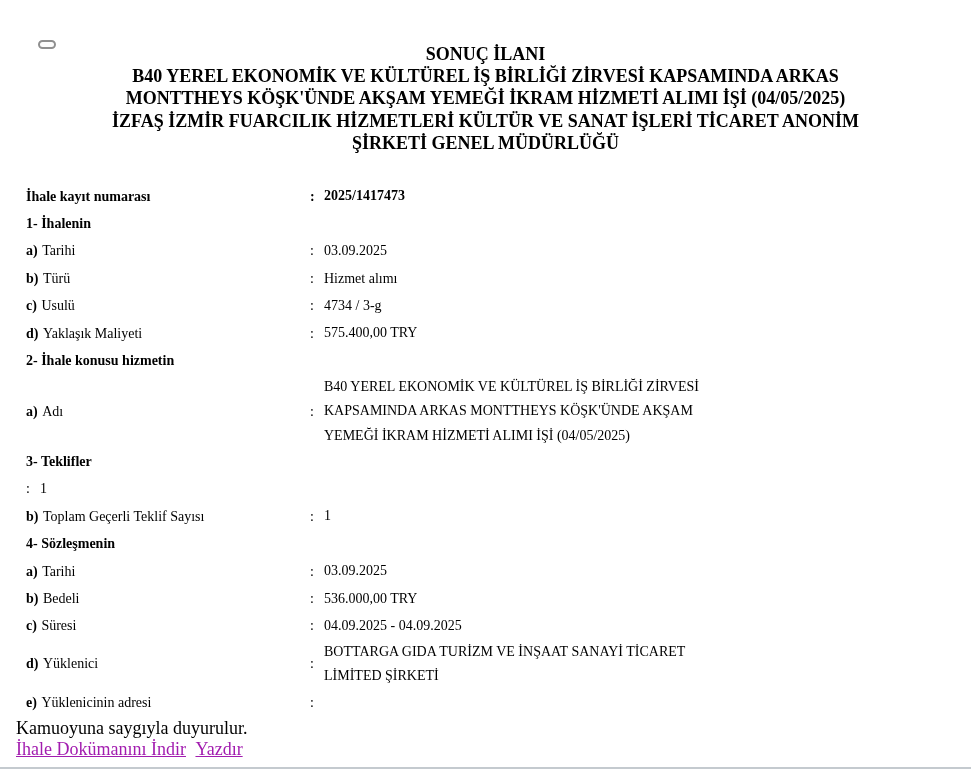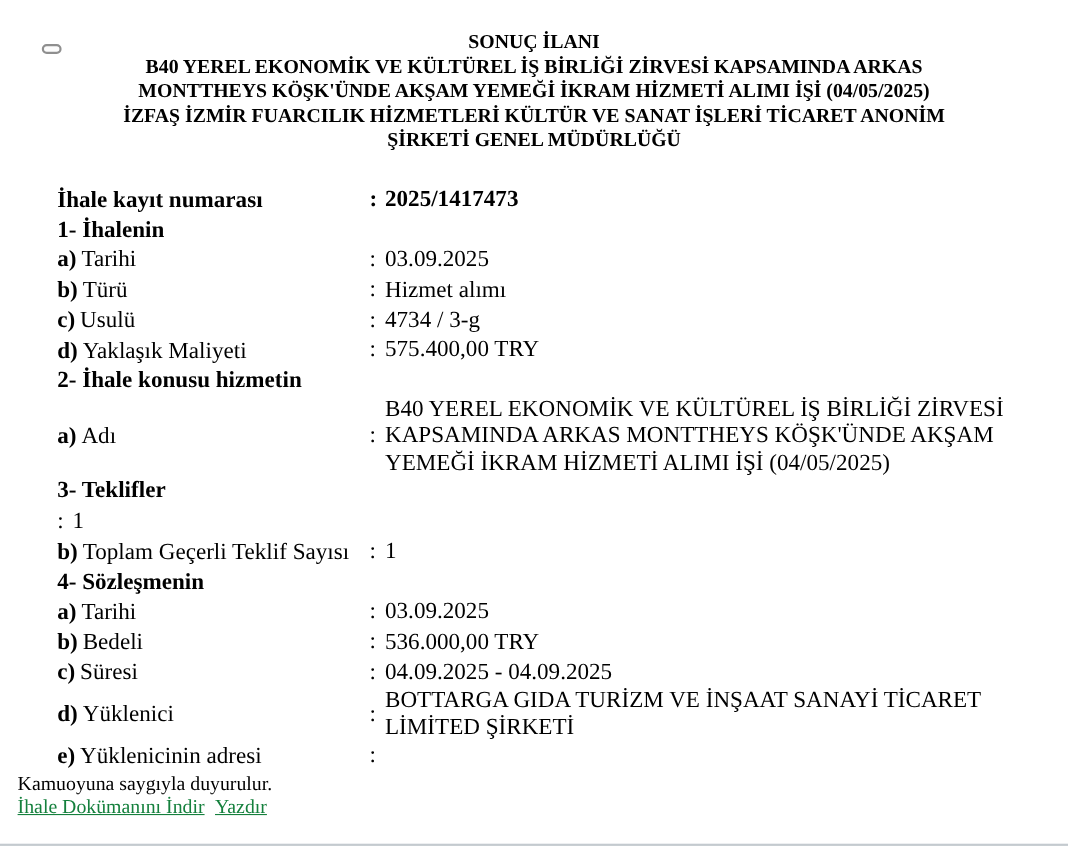--- a/index.html
+++ b/index.html
@@ -8,35 +8,35 @@
   .page { position:relative; width:971px; height:770px; background:#fff; overflow:hidden; }
 
   .mini-btn {
     position:absolute; left:38px; top:40px;
     width:18px; height:9px;
     border:2px solid #8f8f8f; border-radius:5px;
     background:#fcfcfc;
   }
 
   .header { padding-top:27px; text-align:center; font-weight:bold;
-            font-size:18px; line-height:22.2px; }
+            font-size:18px; line-height:22.2px;margin-top:16px; }
   .header div { white-space:nowrap; }
 
-  .doc-table { margin:29px 0 0 52px; width:880px; font-size:21px; }
+  .doc-table { margin:29px 0 0 26px; width:880px; font-size:14px; }
   .row { display:flex; align-items:center; min-height:27.4px; }
   .cell-label { width:284px; flex:none; line-height:24px; }
   .cell-colon { width:14px; flex:none; }
   .cell-value { flex:1; white-space:pre-line; line-height:24.5px; }
   .pfx { font-weight:bold; }
   .lbl { margin-left:4.5px; }
   .section-row { font-weight:bold;text-align:center; }
   .bold-label .cell-label, .bold-value .cell-value, .bold-value .cell-colon { font-weight:bold; }
 
   .footer { margin:2px 0 0 16px; font-size:18px; line-height:21px; }
-  .links a { color:#15803d; text-decoration:underline; cursor:pointer; }
+  .links a { color:#a21caf; text-decoration:underline; cursor:pointer; }
   .links a + a { margin-left:5px;text-align:center; }
 
   .bottom-divider { position:absolute; left:0; right:0; bottom:1px; height:2px; background:#c4cacf; }
 </style>
 </head>
 <body>
 
 <div class="page">
 
   <div class="mini-btn"></div>

